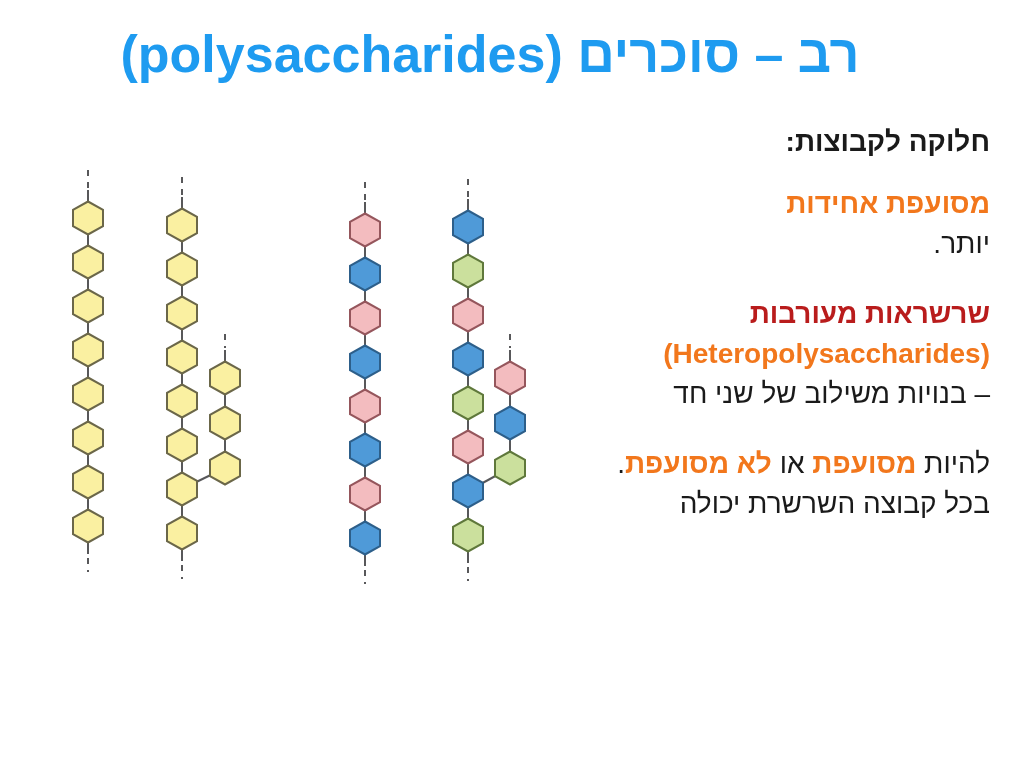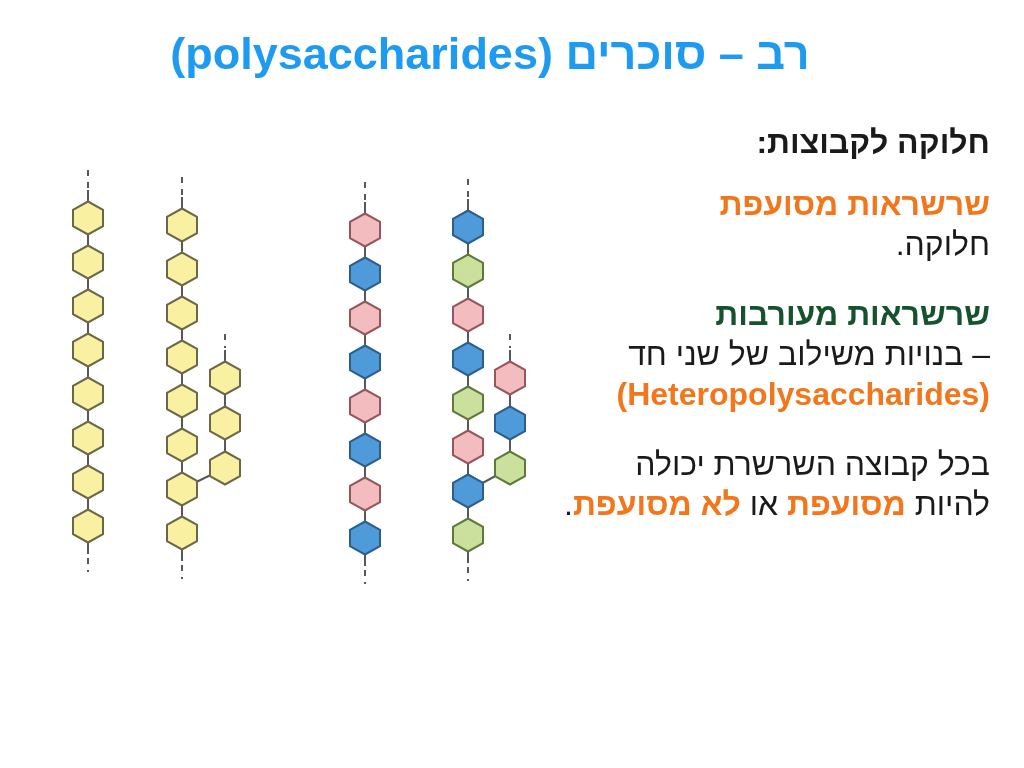--- a/index.html
+++ b/index.html
@@ -7,34 +7,34 @@
     position:relative;
     width:1024px;height:768px;
     background:#ffffff;
     overflow:hidden;
     font-family:"Liberation Sans","DejaVu Sans",sans-serif;
   }
   .title{
     position:absolute;
     top:24px;left:0;width:980px;
     text-align:center;
-    font-size:45px;
+    font-size:52px;
     font-weight:bold;
     line-height:60px;
     letter-spacing:0px;
   }
   .diagram{
     position:absolute;
     left:0;top:0;
     width:560px;height:620px;
   }
   .textcol{
     position:absolute;
     top:122px;right:34px;width:480px;
-    font-size:32px;
+    font-size:28px;
     line-height:40px;
   }
   .heading{
     font-weight:bold;
     margin-bottom:22px;
     white-space:nowrap;
   }
   .para{margin-bottom:30px;}
   .line{white-space:nowrap;}
   .b{font-weight:bold;}
@@ -110,28 +110,28 @@
         <polygon points="468,430.5 483,438.75 483,455.25 468,463.5 453,455.25 453,438.75" fill="#f3bcbf" stroke="#95565c" stroke-width="2"></polygon>
         <polygon points="468,474.5 483,482.75 483,499.25 468,507.5 453,499.25 453,482.75" fill="#4f9ad8" stroke="#2d5f8a" stroke-width="2"></polygon>
         <polygon points="468,518.5 483,526.75 483,543.25 468,551.5 453,543.25 453,526.75" fill="#cbe09d" stroke="#5f783b" stroke-width="2"></polygon>
       </g>
     </svg>
 
   <div class="textcol" dir="rtl" style="color: rgb(26, 26, 26);">
     <div class="heading">חלוקה לקבוצות:</div>
     <div id="paras">
         <div class="para">
-          <div class="line" dir="rtl"><span class="b" style="color: rgb(242, 119, 28);">שרשראות מסועפת</span></div>
-          <div class="line" dir="rtl"><span>חלוקה.</span></div>
+          <div class="line" dir="rtl"><span class="b" style="color: rgb(242, 119, 28);">מסועפת אחידות</span></div>
+          <div class="line" dir="rtl"><span>יותר.</span></div>
         </div>
         <div class="para">
-          <div class="line" dir="rtl"><span class="b" style="color: #14532d;">שרשראות מעורבות</span></div>
+          <div class="line" dir="rtl"><span class="b" style="color: #b91c1c;">שרשראות מעורבות</span></div>
+          <div class="line" dir="rtl"><span class="b" style="color: rgb(242, 119, 28);">(Heteropolysaccharides)</span></div>
           <div class="line" dir="rtl"><span>– בנויות משילוב של שני חד</span></div>
-          <div class="line" dir="rtl"><span class="b" style="color: rgb(242, 119, 28);">(Heteropolysaccharides)</span></div>
         </div>
         <div class="para">
+          <div class="line" dir="rtl"><span>להיות </span><span class="b" style="color: rgb(242, 119, 28);">מסועפת</span><span> או </span><span class="b" style="color: rgb(242, 119, 28);">לא מסועפת</span><span>.</span></div>
           <div class="line" dir="rtl"><span>בכל קבוצה השרשרת יכולה</span></div>
-          <div class="line" dir="rtl"><span>להיות </span><span class="b" style="color: rgb(242, 119, 28);">מסועפת</span><span> או </span><span class="b" style="color: rgb(242, 119, 28);">לא מסועפת</span><span>.</span></div>
         </div>
       </div>
   </div>
 
 </div>
 
 </body></html>

